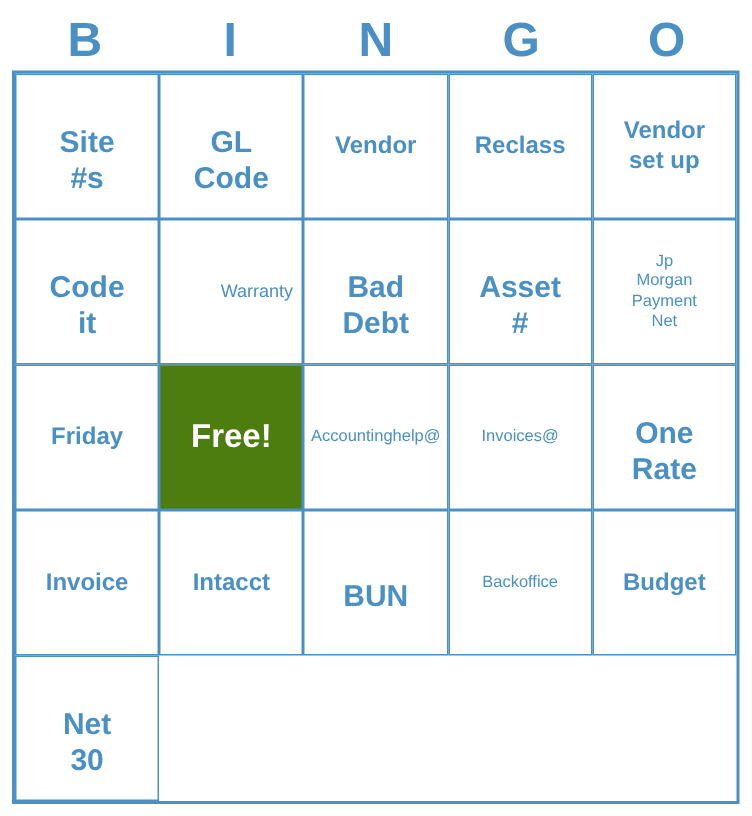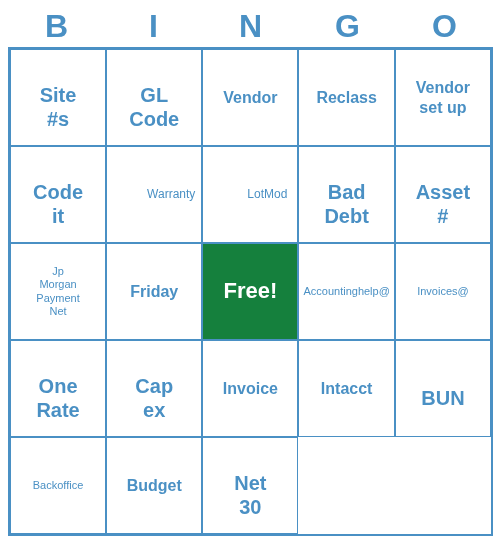--- a/index.html
+++ b/index.html
@@ -58,21 +58,21 @@
       font-weight: bold;
     }
     .cell-text.small {
       font-size: 12px;
       margin-left: 34px;
     }
     .cell-text.xsmall {
       font-size: 11px;
     }
     .free-cell {
-      background: #15803d;
+      background: #4d7c0f;
     }
     .free-cell .cell-text {
       color: #fff;
       font-size: 22px;
       font-weight: bold;
     }
   </style>
 </head>
 <body>
 
@@ -100,23 +100,20 @@
     <div class="cell">
       <span class="cell-text medium">Vendor<br>set up</span>
     </div>
     <div class="cell">
       <span class="cell-text large">Code<br>it</span>
     </div>
     <div class="cell">
       <span class="cell-text small">Warranty</span>
     </div>
     <div class="cell">
-      <span class="cell-text small">LotMod</span>
-    </div>
-    <div class="cell">
       <span class="cell-text large">Bad<br>Debt</span>
     </div>
     <div class="cell">
       <span class="cell-text large">Asset<br>#</span>
     </div>
     <div class="cell">
       <span class="cell-text xsmall">Jp<br>Morgan<br>Payment<br>Net</span>
     </div>
     <div class="cell">
       <span class="cell-text medium">Friday</span>
@@ -127,23 +124,20 @@
     <div class="cell">
       <span class="cell-text xsmall">Accountinghelp@</span>
     </div>
     <div class="cell">
       <span class="cell-text xsmall">Invoices@</span>
     </div>
     <div class="cell">
       <span class="cell-text large">One<br>Rate</span>
     </div>
     <div class="cell">
-      <span class="cell-text large">Cap<br>ex</span>
-    </div>
-    <div class="cell">
       <span class="cell-text medium">Invoice</span>
     </div>
     <div class="cell">
       <span class="cell-text medium">Intacct</span>
     </div>
     <div class="cell">
       <span class="cell-text large">BUN</span>
     </div>
     <div class="cell">
       <span class="cell-text xsmall">Backoffice</span>

